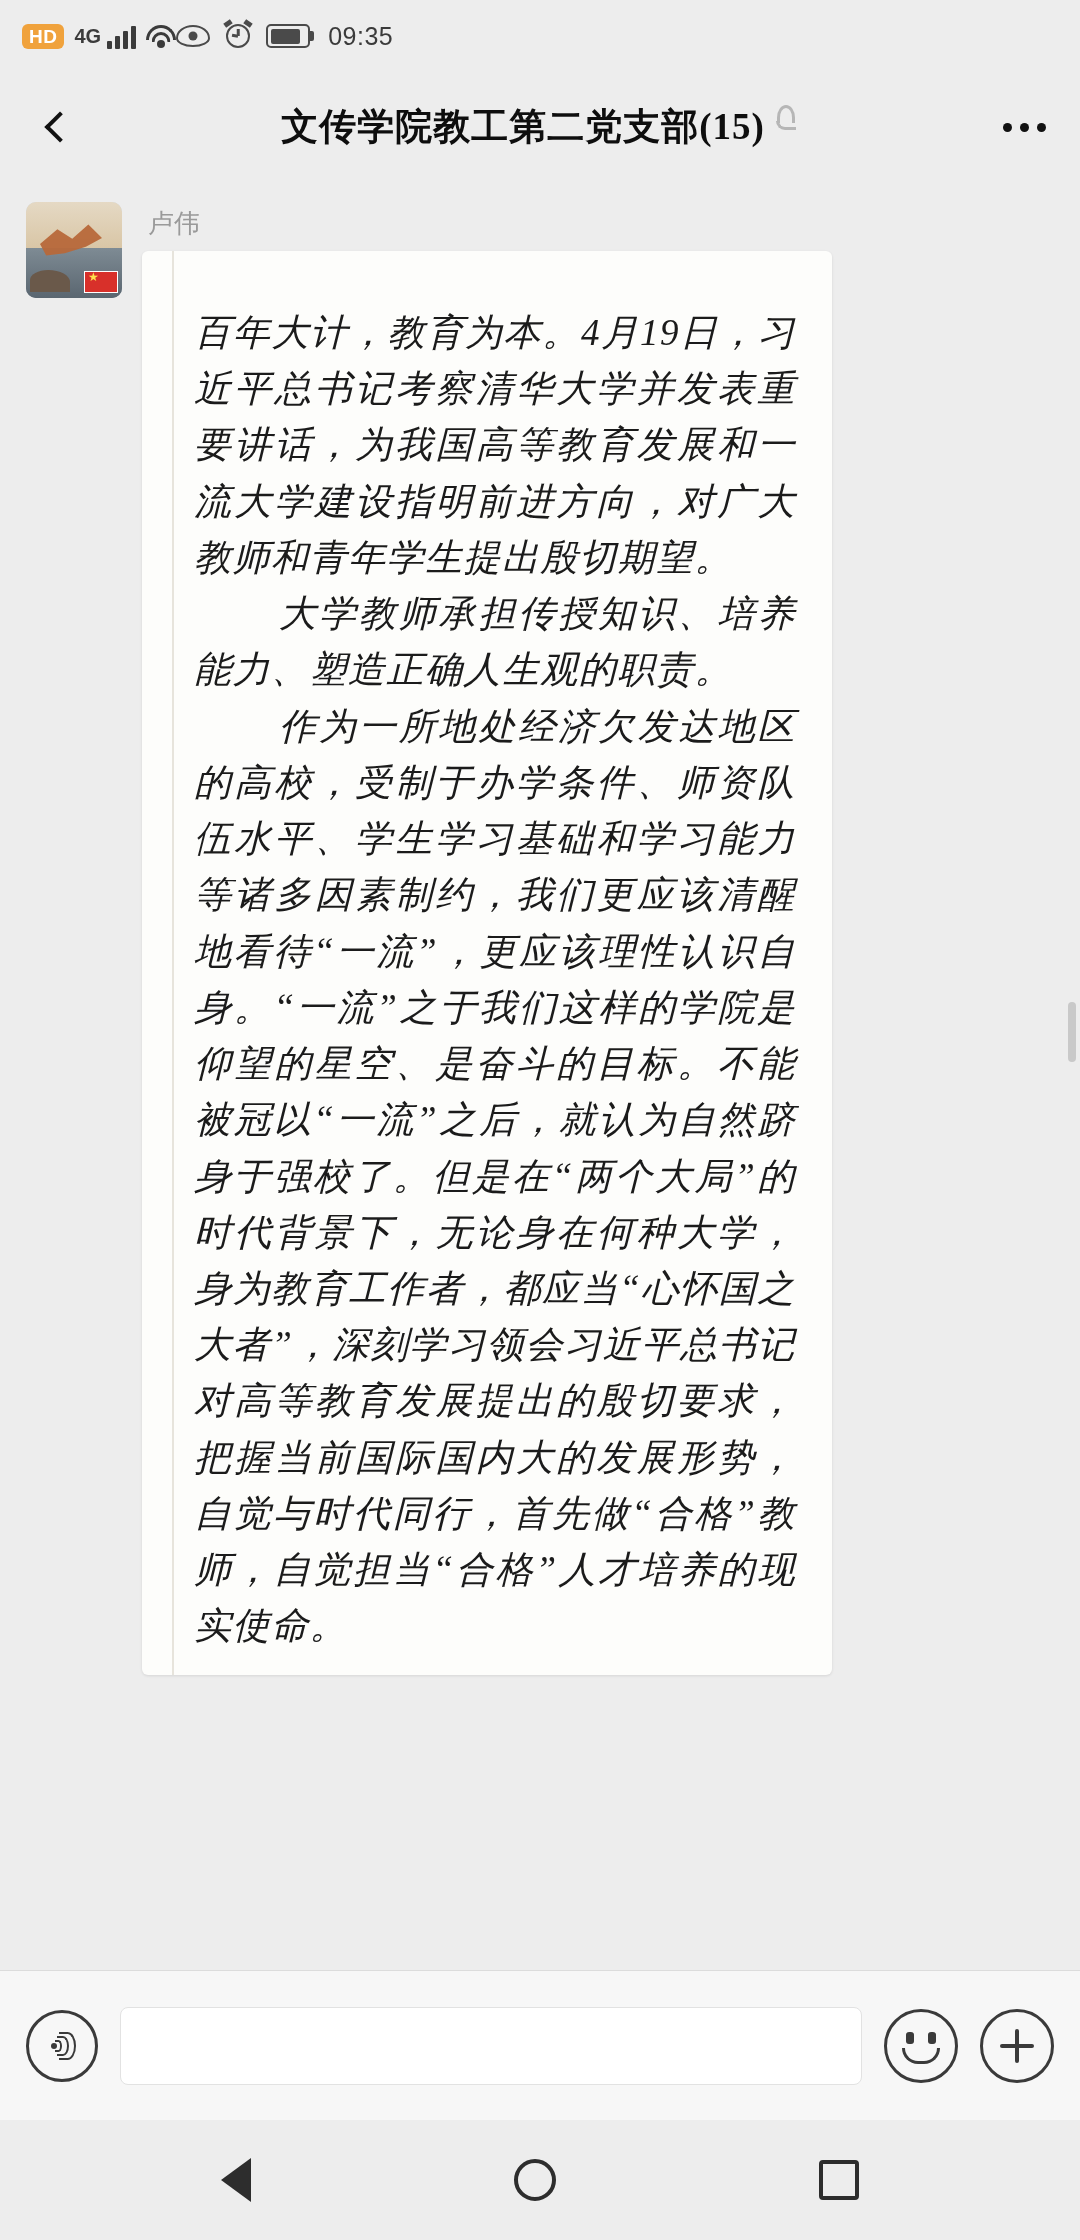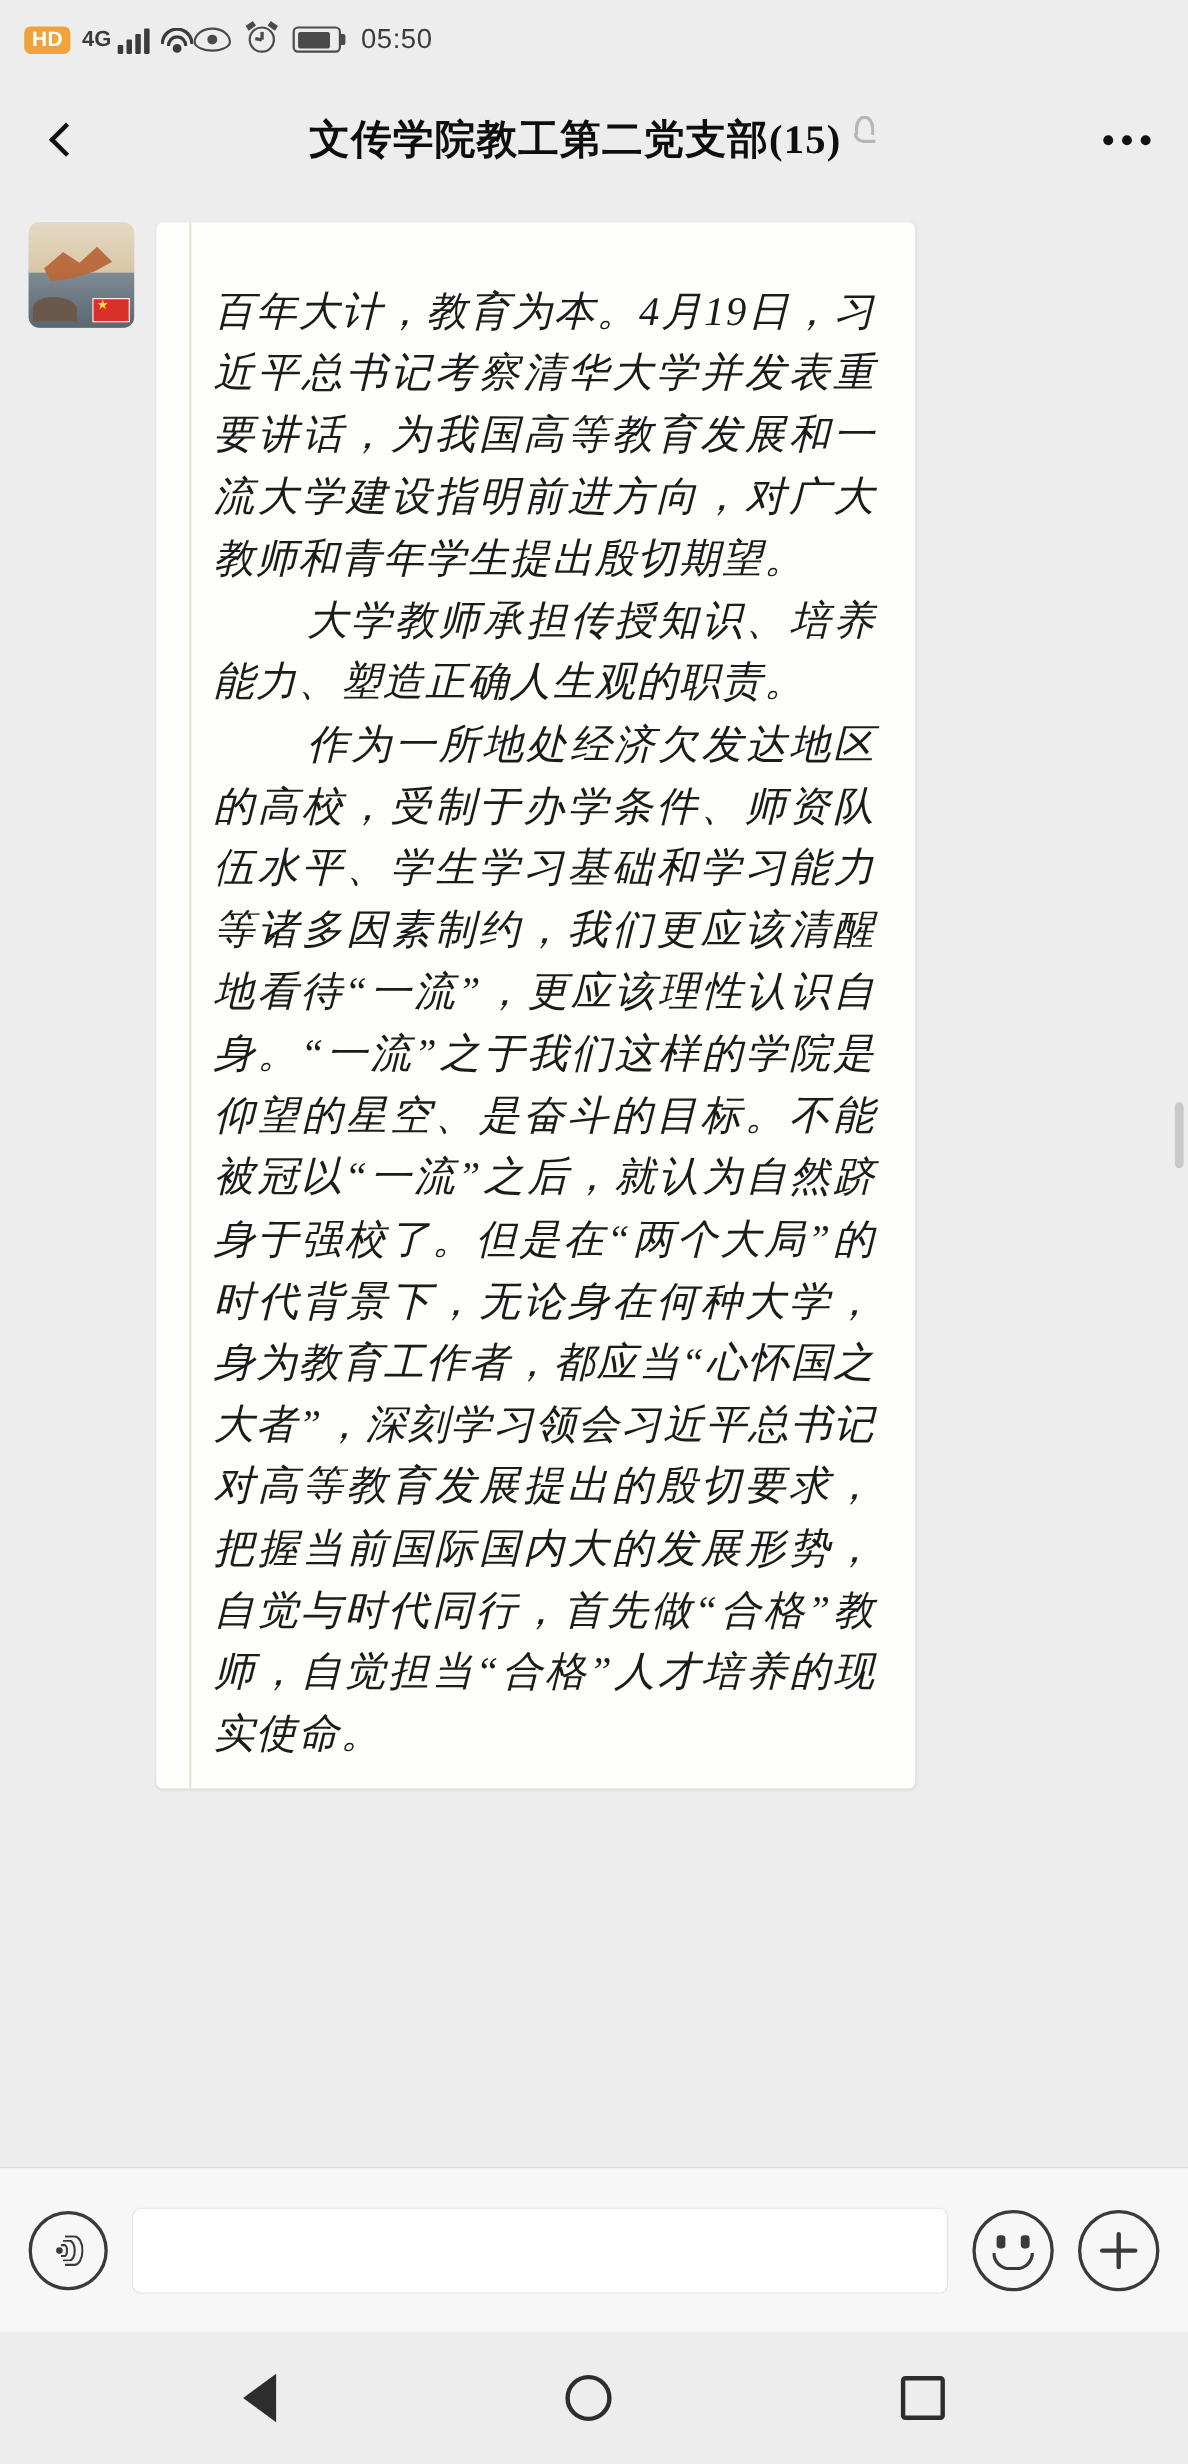--- a/index.html
+++ b/index.html
@@ -310,21 +310,21 @@
       <div class="alarm-icon">
         <div class="ear-l"></div>
           <div class="ear-r"></div>
         <div class="ring"></div>
           <div class="h1"></div>
           <div class="h2"></div>
       </div>
       <div class="battery">
           <div class="fill"></div>
         </div>
-      <div class="clock">05:50</div>
+      <div class="clock">09:35</div>
     </div>
   </div>
 
   <div class="title-bar">
     <div class="back-btn">
       <div class="back-chevron"></div>
     </div>
     <div class="title-center">
       <div class="chat-title">文传学院教工第二党支部(15)</div>
       <div class="mute-icon">
@@ -342,20 +342,21 @@
   <div class="chat-area">
     <div class="msg-row">
       <div class="avatar">
         <div class="sky"></div>
           <div class="water"></div>
         <div class="bird"></div>
           <div class="rock"></div>
           <div class="flag"></div>
       </div>
       <div class="msg-body">
+        <div class="sender-name">卢伟</div>
         <div class="bubble-image">
           <div class="hand-text">
             <p>百年大计，教育为本。4月19日，习近平总书记考察清华大学并发表重要讲话，为我国高等教育发展和一流大学建设指明前进方向，对广大教师和青年学生提出殷切期望。</p>
             <p class="indent">大学教师承担传授知识、培养能力、塑造正确人生观的职责。</p>
             <p class="indent">作为一所地处经济欠发达地区的高校，受制于办学条件、师资队伍水平、学生学习基础和学习能力等诸多因素制约，我们更应该清醒地看待“一流”，更应该理性认识自身。“一流”之于我们这样的学院是仰望的星空、是奋斗的目标。不能被冠以“一流”之后，就认为自然跻身于强校了。但是在“两个大局”的时代背景下，无论身在何种大学，身为教育工作者，都应当“心怀国之大者”，深刻学习领会习近平总书记对高等教育发展提出的殷切要求，把握当前国际国内大的发展形势，自觉与时代同行，首先做“合格”教师，自觉担当“合格”人才培养的现实使命。</p>
           </div>
         </div>
       </div>
     </div>
     <div class="scrollbar"></div>

